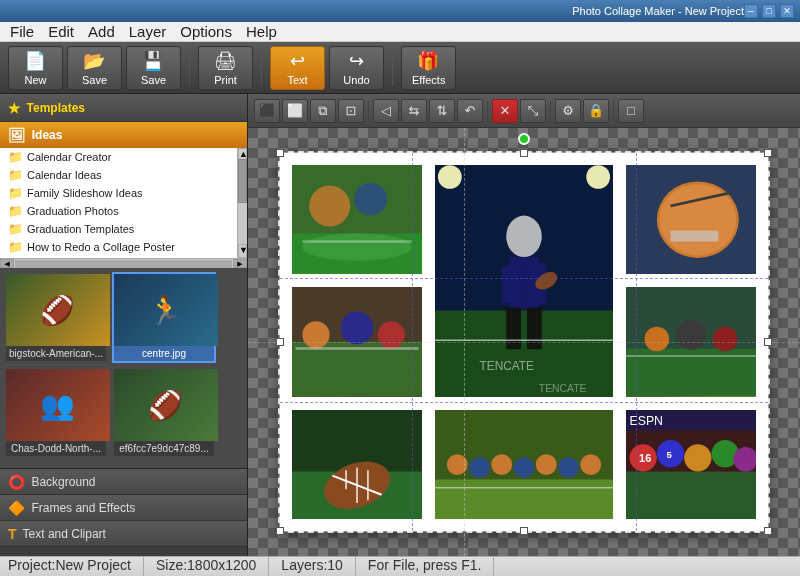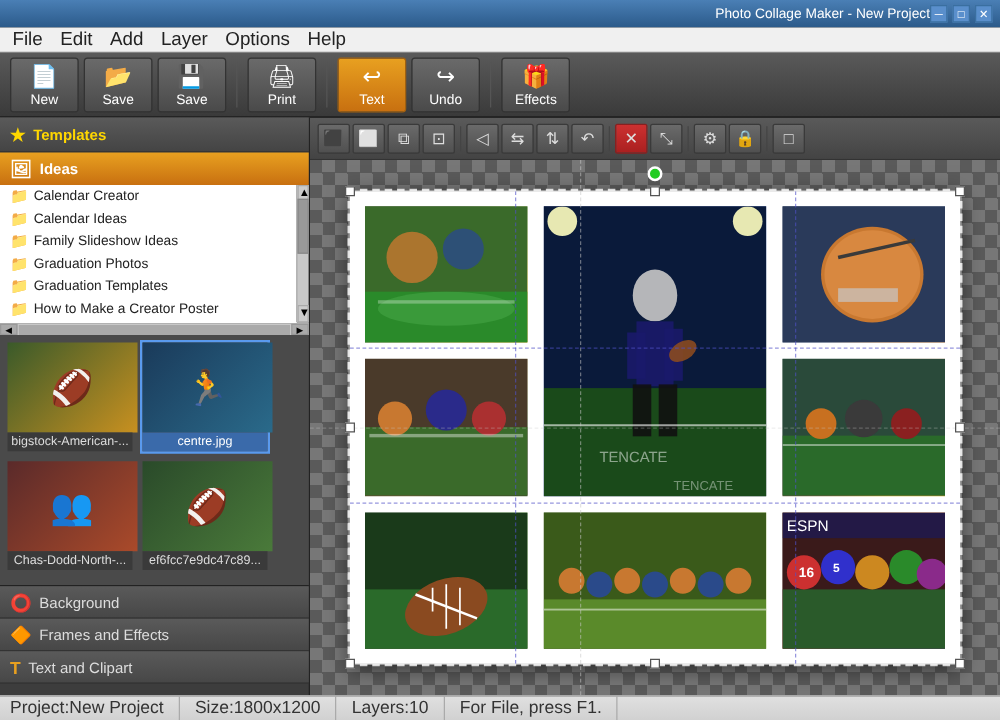--- a/index.html
+++ b/index.html
@@ -449,21 +449,21 @@
         <div class="file-tree-item">
           <span class="folder-icon">📁</span>
           <span>Graduation Photos</span>
         </div>
         <div class="file-tree-item">
           <span class="folder-icon">📁</span>
           <span>Graduation Templates</span>
         </div>
         <div class="file-tree-item">
           <span class="folder-icon">📁</span>
-          <span>How to Make a Creator Poster</span>
+          <span>How to Redo a Collage Poster</span>
         </div>
         <div class="file-tree-item">
           
           
         </div>
 
       </div>
       <div class="scrollbar-v">
         <div style="height:14px; background:#ccc; border:1px solid #aaa; text-align:center; font-size:9px; cursor:pointer;">▲</div>
         <div class="scrollbar-thumb"></div>

